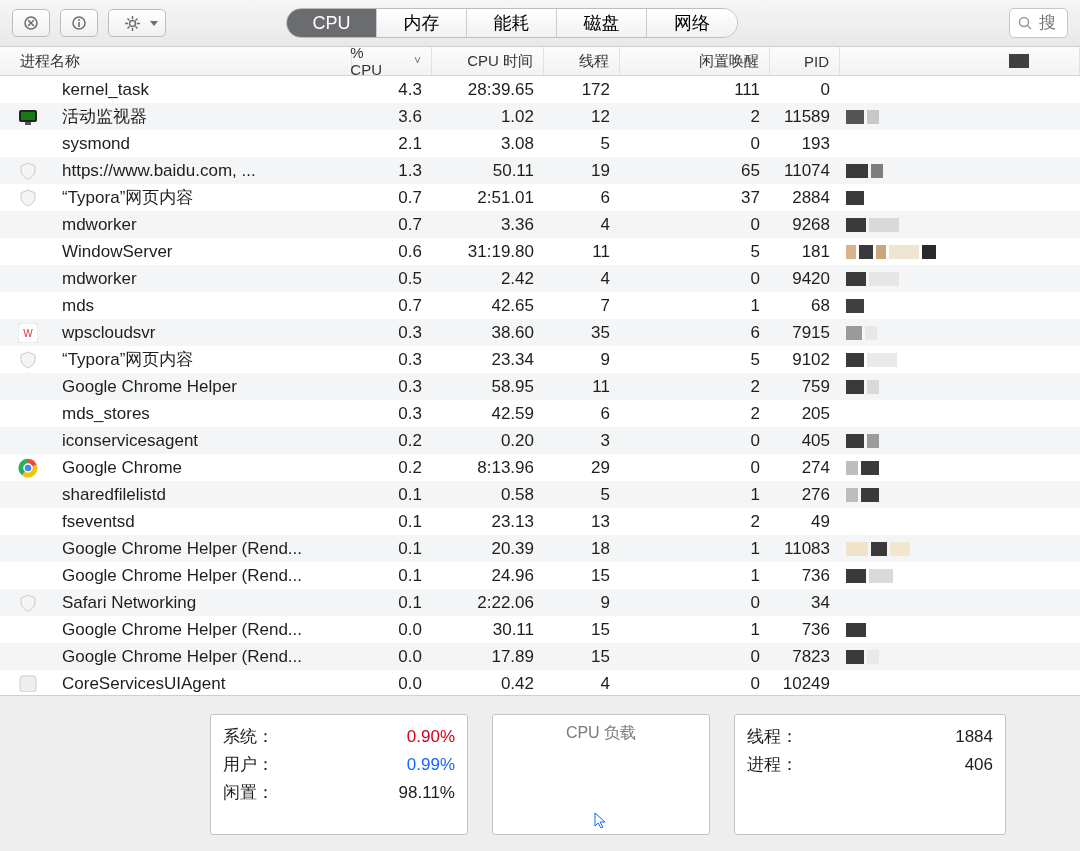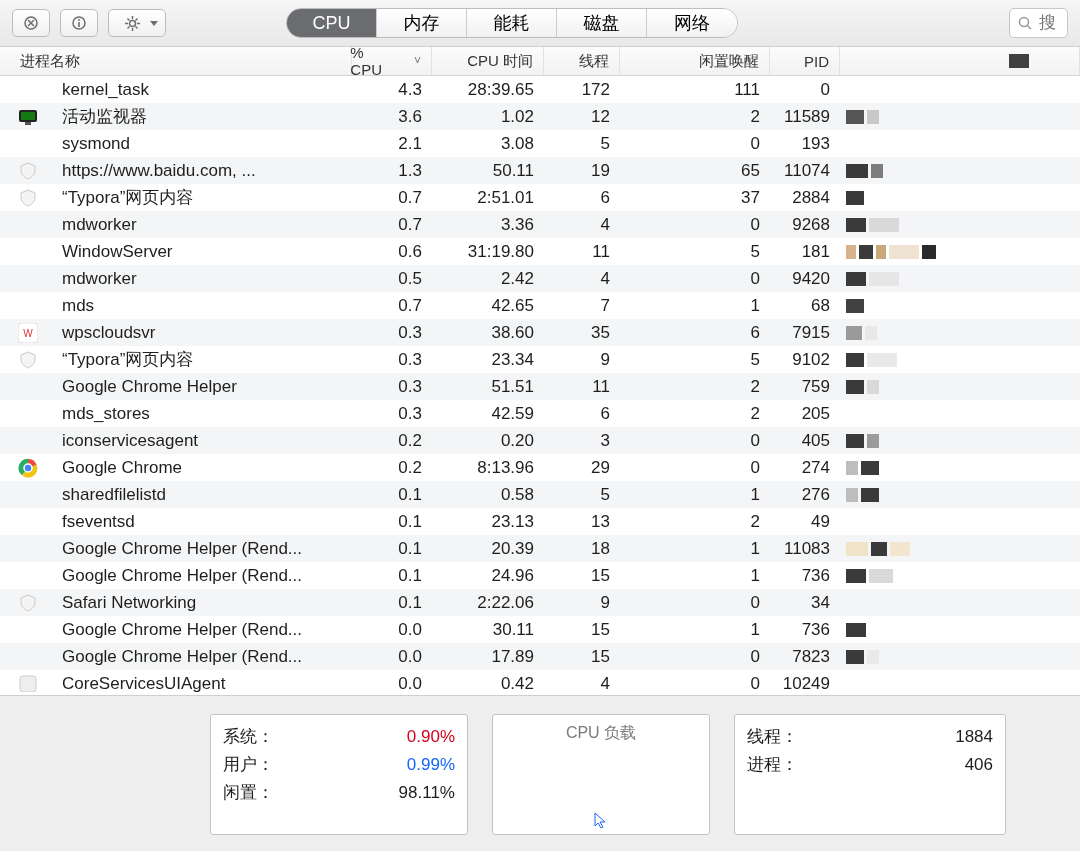--- a/index.html
+++ b/index.html
@@ -300,21 +300,21 @@
         <span class="blk" style="background: rgb(58, 58, 58); width: 18px;"></span>
         <span class="blk" style="background: rgb(233, 233, 233); width: 30px;"></span>
       </div>
     </div>
     <div class="row">
       <div class="c-name">
         <span class="ic"></span>
         <span>Google Chrome Helper</span>
       </div>
       <div class="c-cpu">0.3</div>
-      <div class="c-time">51.51</div>
+      <div class="c-time">58.95</div>
       <div class="c-thr">11</div>
       <div class="c-wake">2</div>
       <div class="c-pid">759</div>
       <div class="c-bar">
         <span class="blk" style="background: rgb(58, 58, 58); width: 18px;"></span>
         <span class="blk" style="background: rgb(217, 217, 217); width: 12px;"></span>
       </div>
     </div>
     <div class="row">
       <div class="c-name">

